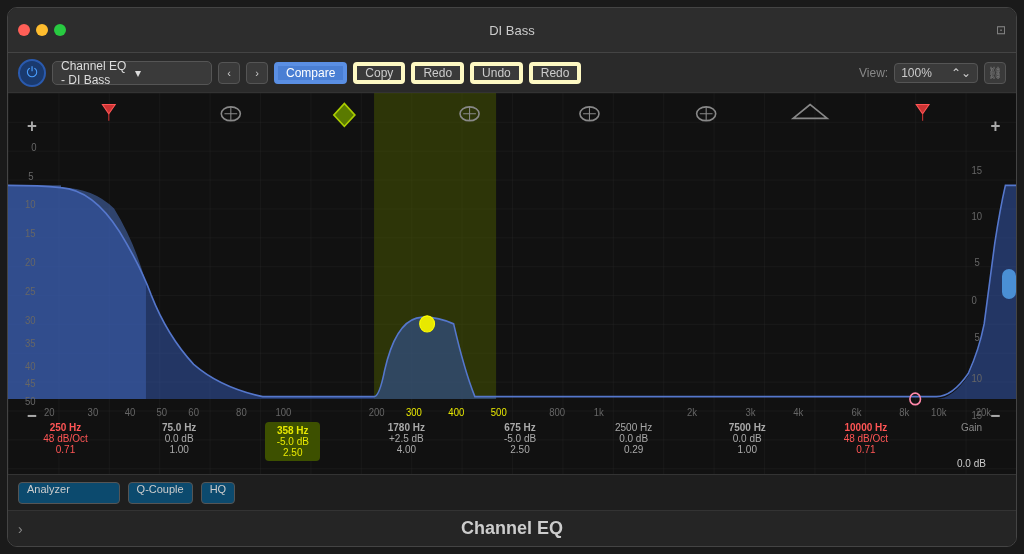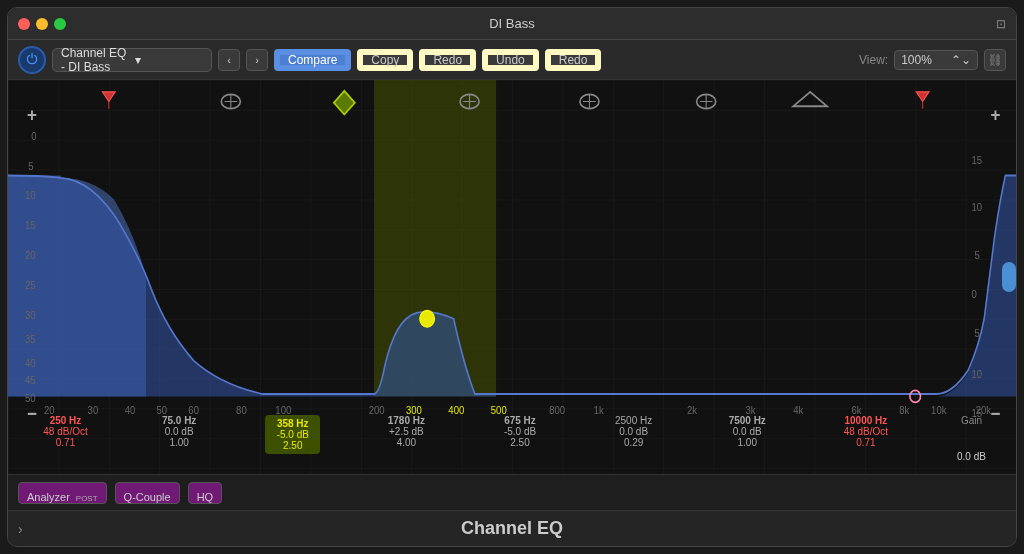--- a/index.html
+++ b/index.html
@@ -19,21 +19,21 @@
       background: #1e1e1e;
       border-radius: 10px;
       border: 1px solid #444;
       display: flex;
       flex-direction: column;
       overflow: hidden;
       position: relative;
     }
     .titlebar {
       background: #2d2d2d;
-      height: 32px;
+      height: 45px;
       display: flex;
       align-items: center;
       justify-content: center;
       position: relative;
       border-bottom: 1px solid #444;
       flex-shrink: 0;
     }
     .titlebar-title {
       color: #ccc;
       font-size: 13px;
@@ -109,21 +109,21 @@
       display: flex;
       align-items: center;
       justify-content: center;
       cursor: pointer;
       font-size: 11px;
     }
     .toolbar-btn {
       height: 22px;
       padding: 0 8px;
       background: #3a3a3a;
-      border: 6px solid #fef9c3;
+      border: 4px solid #fef9c3;
       border-radius: 4px;
       color: #ccc;
       font-size: 12px;
       cursor: pointer;
       display: flex;
       align-items: center;
     }
     .toolbar-btn.active {
       background: #4a7fd4;
       border-color: #5a8fe4;
@@ -175,29 +175,29 @@
       display: flex;
       align-items: center;
       padding: 0 10px;
       gap: 8px;
       border-top: 1px solid #333;
       flex-shrink: 0;
     }
     .bottom-btn {
       height: 22px;
       padding: 0 8px;
-      background: #701a75;
+      background: #0c4a6e;
       border: 1px solid #555;
       border-radius: 4px;
       color: #ccc;
       font-size: 11px;
       cursor: pointer;
       display: flex;
-      align-items: flex-end;
-      gap: 6px;
+      align-items: flex-start;
+      gap: 19px;
     }
     .bottom-btn sup {
       font-size: 8px;
       color: #aaa;
     }
     
     .footer {
       background: #252525;
       height: 36px;
       display: flex;
@@ -412,21 +412,21 @@
       <text x="552" y="280" fill="#666" font-size="9">1k</text>
       <text x="640" y="280" fill="#666" font-size="9">2k</text>
       <text x="695" y="280" fill="#666" font-size="9">3k</text>
       <text x="740" y="280" fill="#666" font-size="9">4k</text>
       <text x="795" y="280" fill="#666" font-size="9">6k</text>
       <text x="840" y="280" fill="#666" font-size="9">8k</text>
       <text x="870" y="280" fill="#666" font-size="9">10k</text>
       <text x="912" y="280" fill="#666" font-size="9">20k</text>
     </svg>
 
-    <div style="position:absolute; bottom:12px; left:30px; right:30px; display:flex; justify-content:space-between; align-items:flex-start;">
+    <div style="position:absolute; bottom:5px; left:30px; right:30px; display:flex; justify-content:space-between; align-items:flex-start;">
 
       <div style="display:flex;flex-direction:column;align-items:center;min-width:55px;">
         <span style="color:#ff5555;font-size:10px;font-weight:600;">250 Hz</span>
         <span style="color:#ff5555;font-size:10px;">48 dB/Oct</span>
         <span style="color:#ff5555;font-size:10px;">0.71</span>
       </div>
 
       <div style="display:flex;flex-direction:column;align-items:center;min-width:55px;">
         <span style="color:#aaa;font-size:10px;font-weight:600;">75.0 Hz</span>
         <span style="color:#aaa;font-size:10px;">0.0 dB</span>

